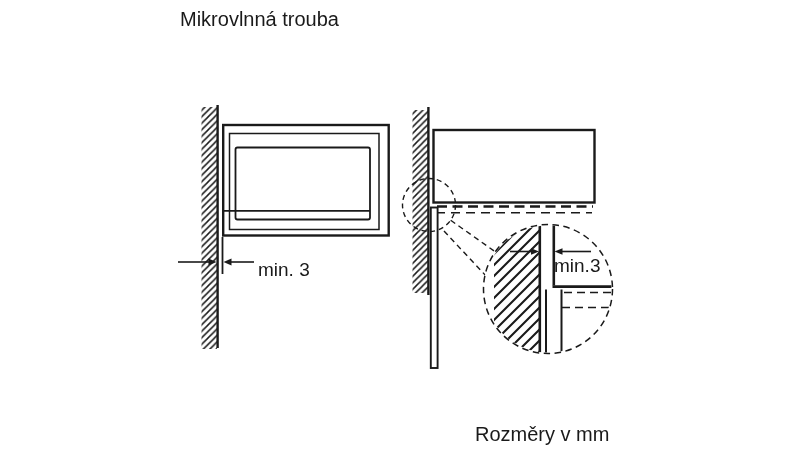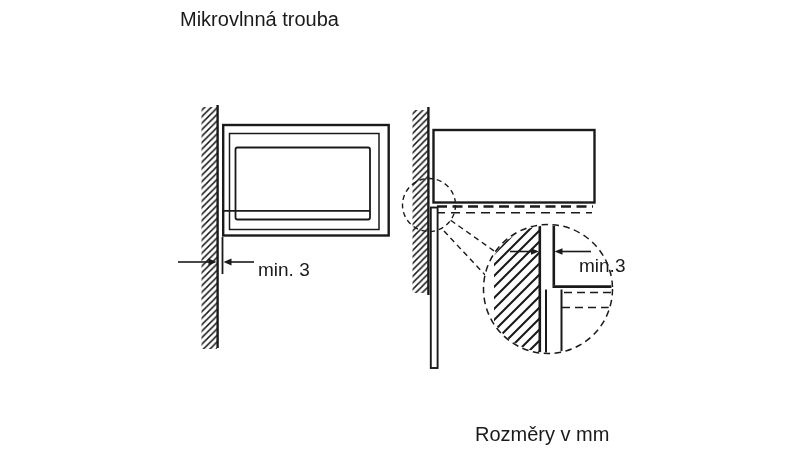--- a/index.html
+++ b/index.html
@@ -13,21 +13,21 @@
     overflow: hidden;
     position: relative;
   }
   .stage { position: absolute; inset: 0; width: 800px; height: 397px; border-radius: 21px; }
   svg.diagram { position: absolute; left: 0; top: 0; color: var(--ink); }
   .ink   { stroke: var(--ink); }
   .ink-fill { fill: var(--ink); }
   .label { position: absolute; color: var(--ink); white-space: nowrap; }
   .title { left: 180px; top: 6px; font-size: 20px; line-height: 26px; }
   .dim-label-left  { left: 226px; top: 259px; font-size: 19px; margin-left: 32px; }
-  .dim-label-right { left: 554px; top: 255px; font-size: 19px; padding-left: 25px; }
+  .dim-label-right { left: 554px; top: 255px; font-size: 19px; }
   .caption { left: 475px; top: 423px; font-size: 20px; }
 </style>
 </head>
 <body>
 
 <div class="stage">
 
   <svg class="diagram" width="800" height="450" viewBox="0 0 800 450">
     <defs>
       <pattern id="hatchS" patternUnits="userSpaceOnUse" width="6.5" height="6.5">

